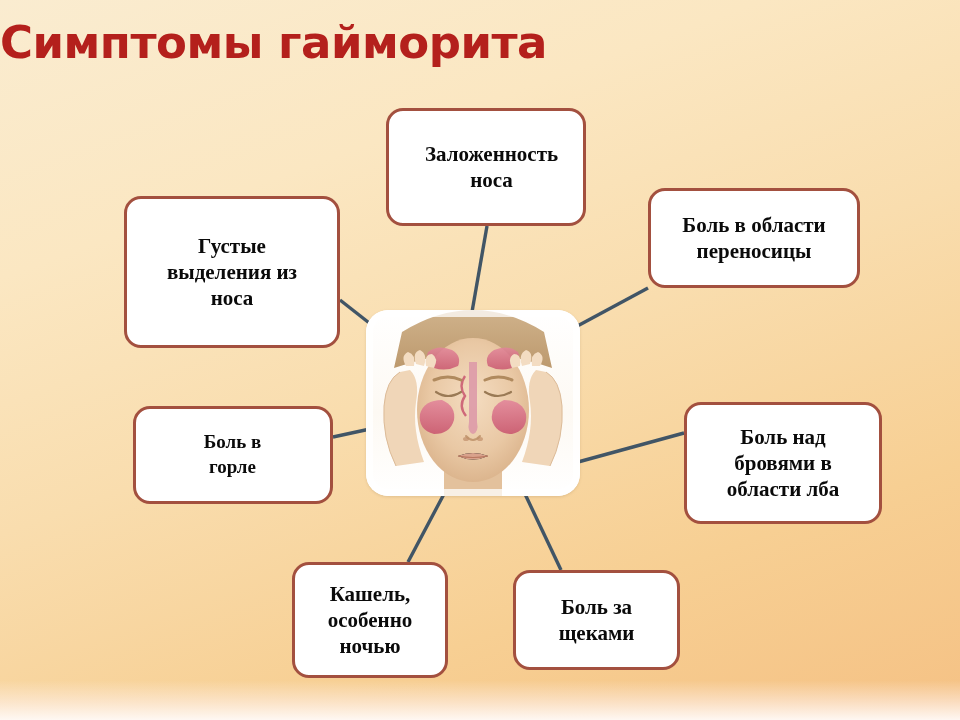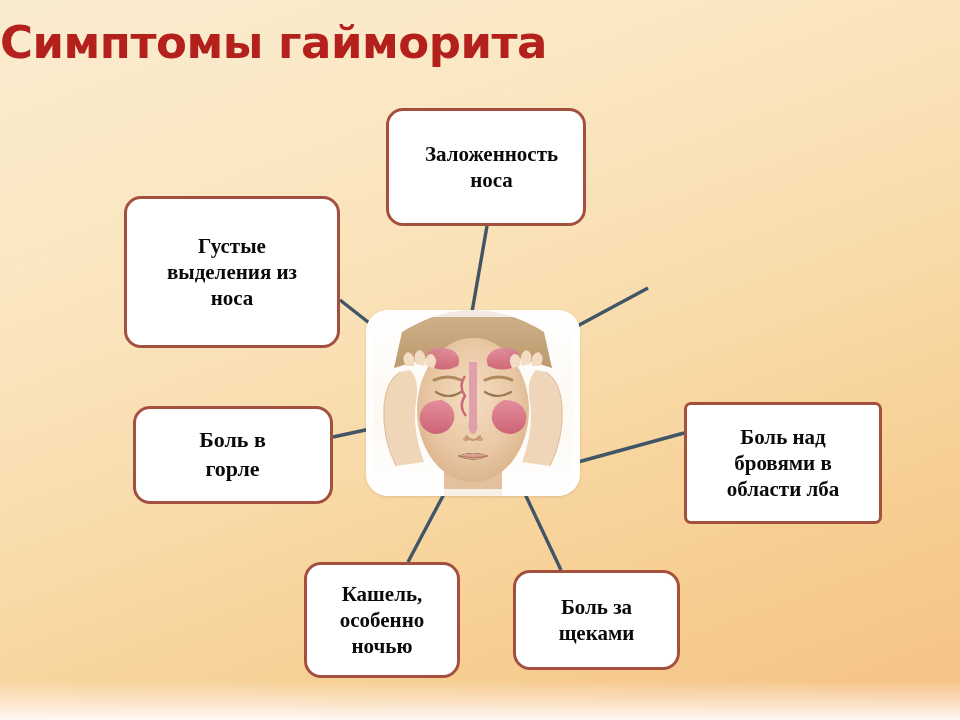--- a/index.html
+++ b/index.html
@@ -93,32 +93,32 @@
     text-align: center;
     color: #0a0a0a;
     font-family: "Liberation Serif", "DejaVu Serif", serif;
     font-weight: bold;
     font-size: 21px;
     line-height: 1.24;
     padding: 4px 9px;
     white-space: pre-line;
   }
   .box.big {
-    font-size: 22px;
+    font-size: 19px;
     line-height: 1.3;
     padding-left: 8px;
   }
 
   
   #box-nasal-congestion { left: 386px; top: 108px; width: 200px; height: 118px; padding-left: 20px; }
   #box-thick-discharge  { left: 124px; top: 196px; width: 216px; height: 152px; }
   #box-bridge-pain      { left: 648px; top: 188px; width: 212px; height: 100px; }
   #box-throat-pain      { left: 133px; top: 406px; width: 200px; height: 98px;  }
-  #box-forehead-pain    { left: 684px; top: 402px; width: 198px; height: 122px; border-radius: 7px; }
-  #box-night-cough      { left: 304px; top: 562px; width: 156px; height: 116px; }
+  #box-forehead-pain    { left: 684px; top: 402px; width: 198px; height: 122px; }
+  #box-night-cough      { left: 292px; top: 562px; width: 156px; height: 116px; }
   #box-cheek-pain       { left: 513px; top: 570px; width: 167px; height: 100px; }
 </style>
 </head>
 <body>
 
 <div id="poster">
 
   <div class="title">Симптомы гайморита</div>
 
   <svg class="connectors" viewBox="0 0 960 720" xmlns="http://www.w3.org/2000/svg">
@@ -206,20 +206,22 @@
     </svg>
   </div>
 
   <div class="box" id="box-nasal-congestion">Заложенность
 носа</div>
 
   <div class="box" id="box-thick-discharge">Густые
 выделения из
 носа</div>
 
+  <div class="box" id="box-bridge-pain">Боль в области
+переносицы</div>
 
   <div class="box big" id="box-throat-pain">Боль в
 горле</div>
 
   <div class="box" id="box-forehead-pain">Боль над
 бровями в
 области лба</div>
 
   <div class="box" id="box-night-cough">Кашель,
 особенно

